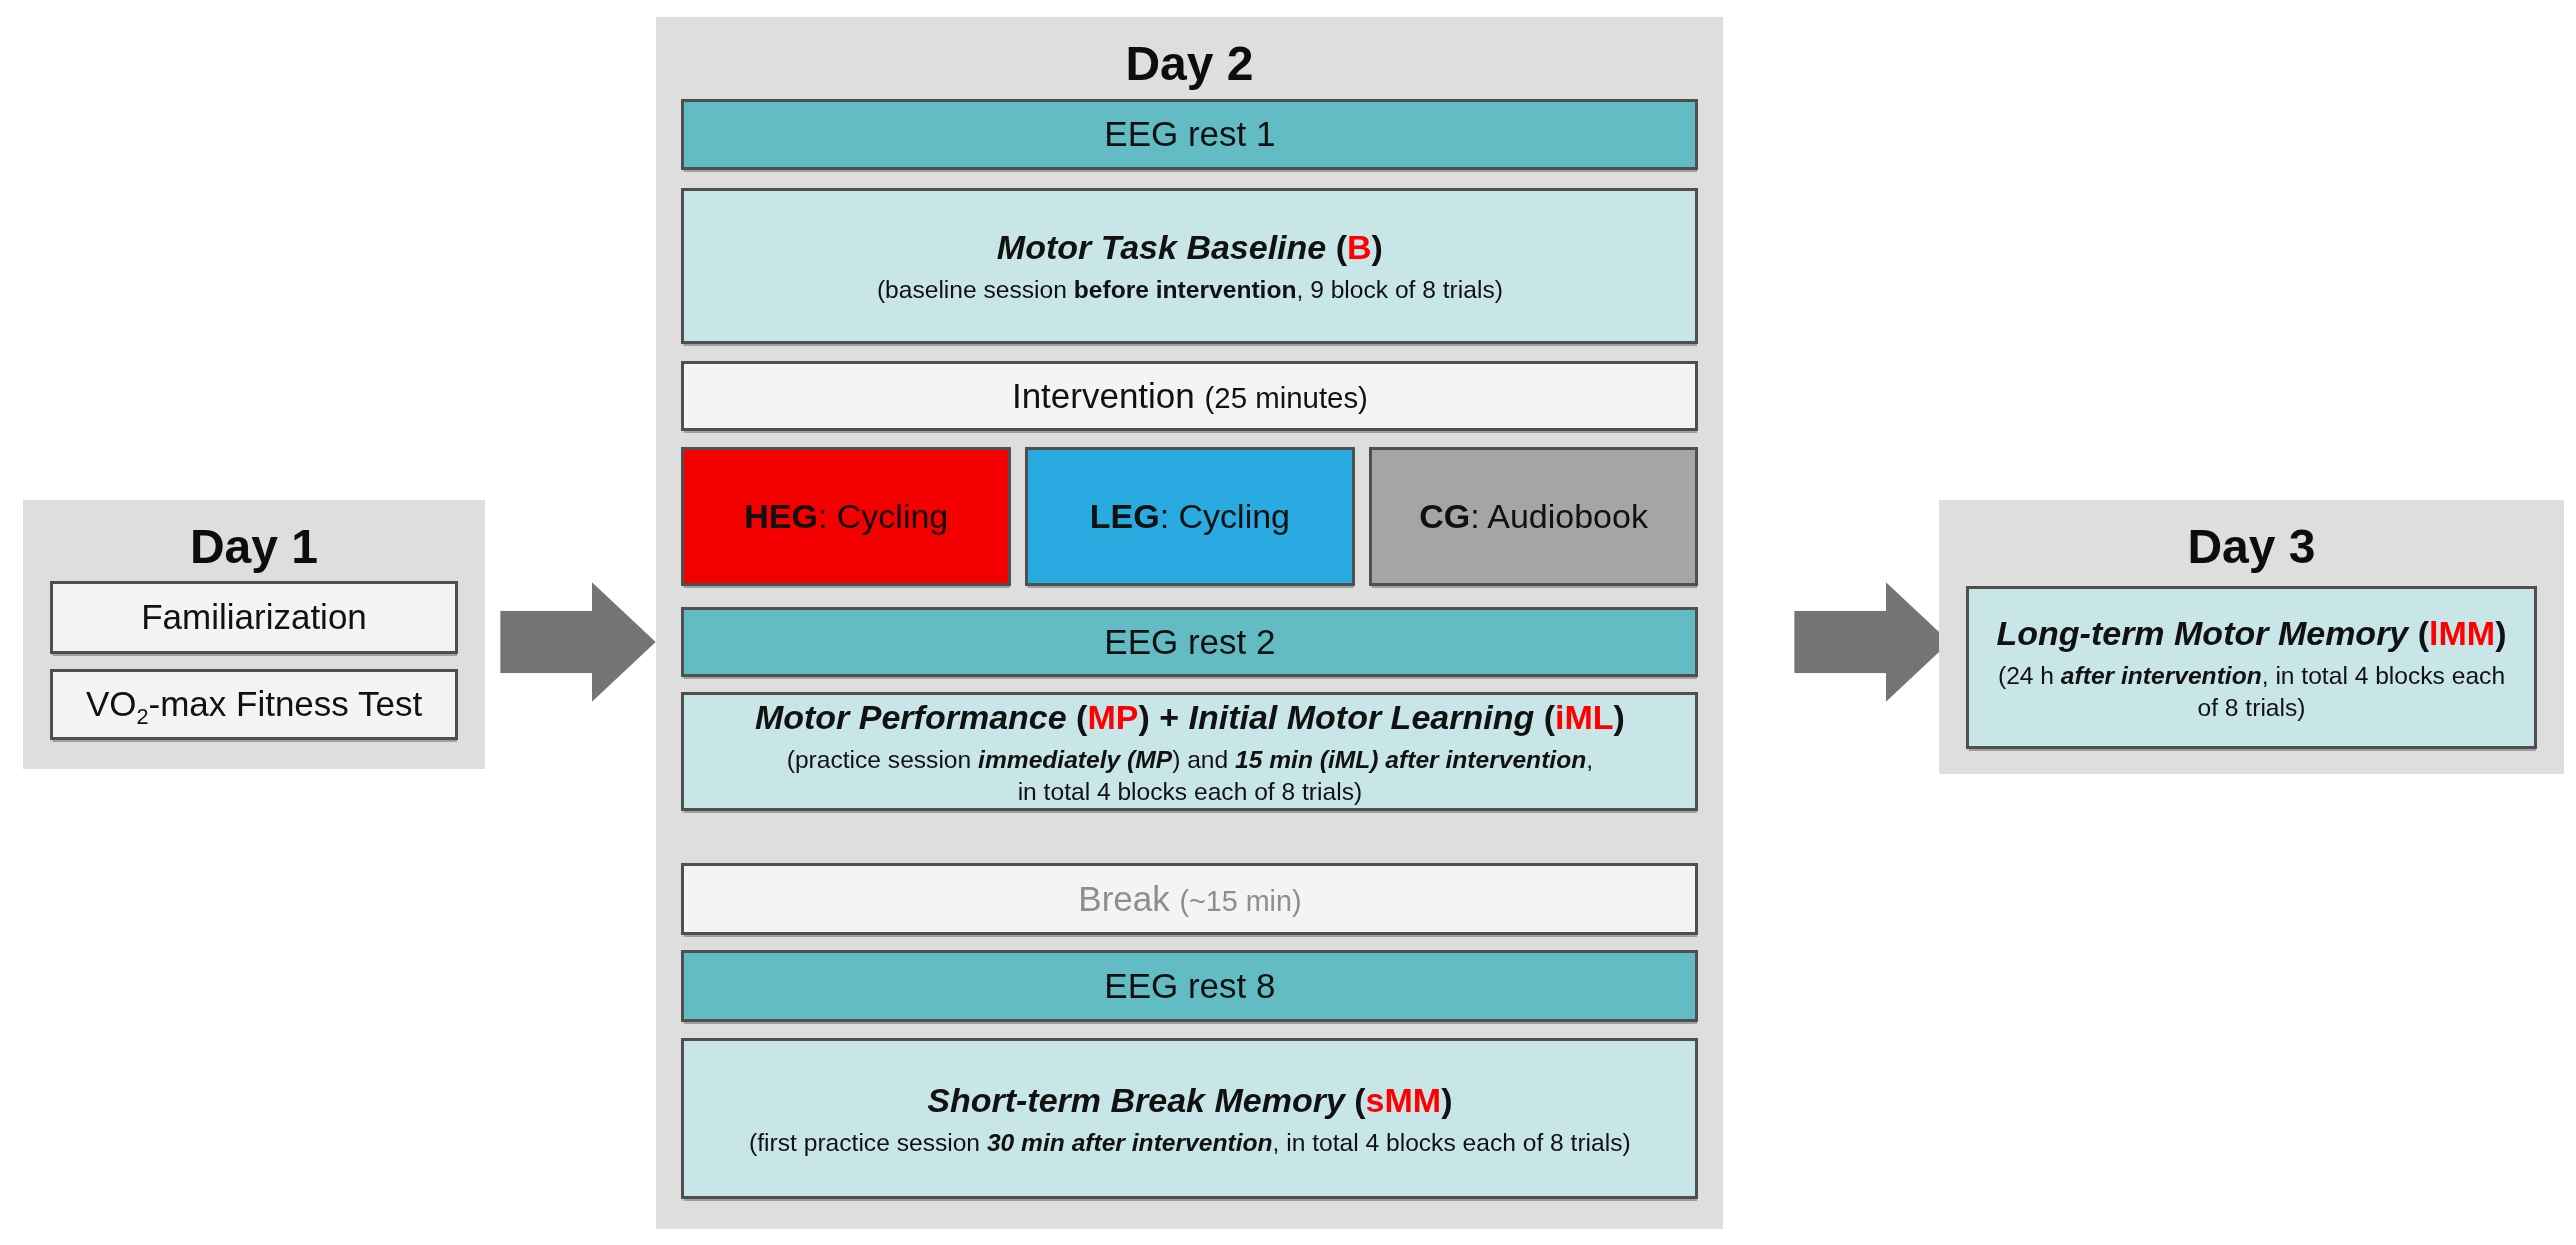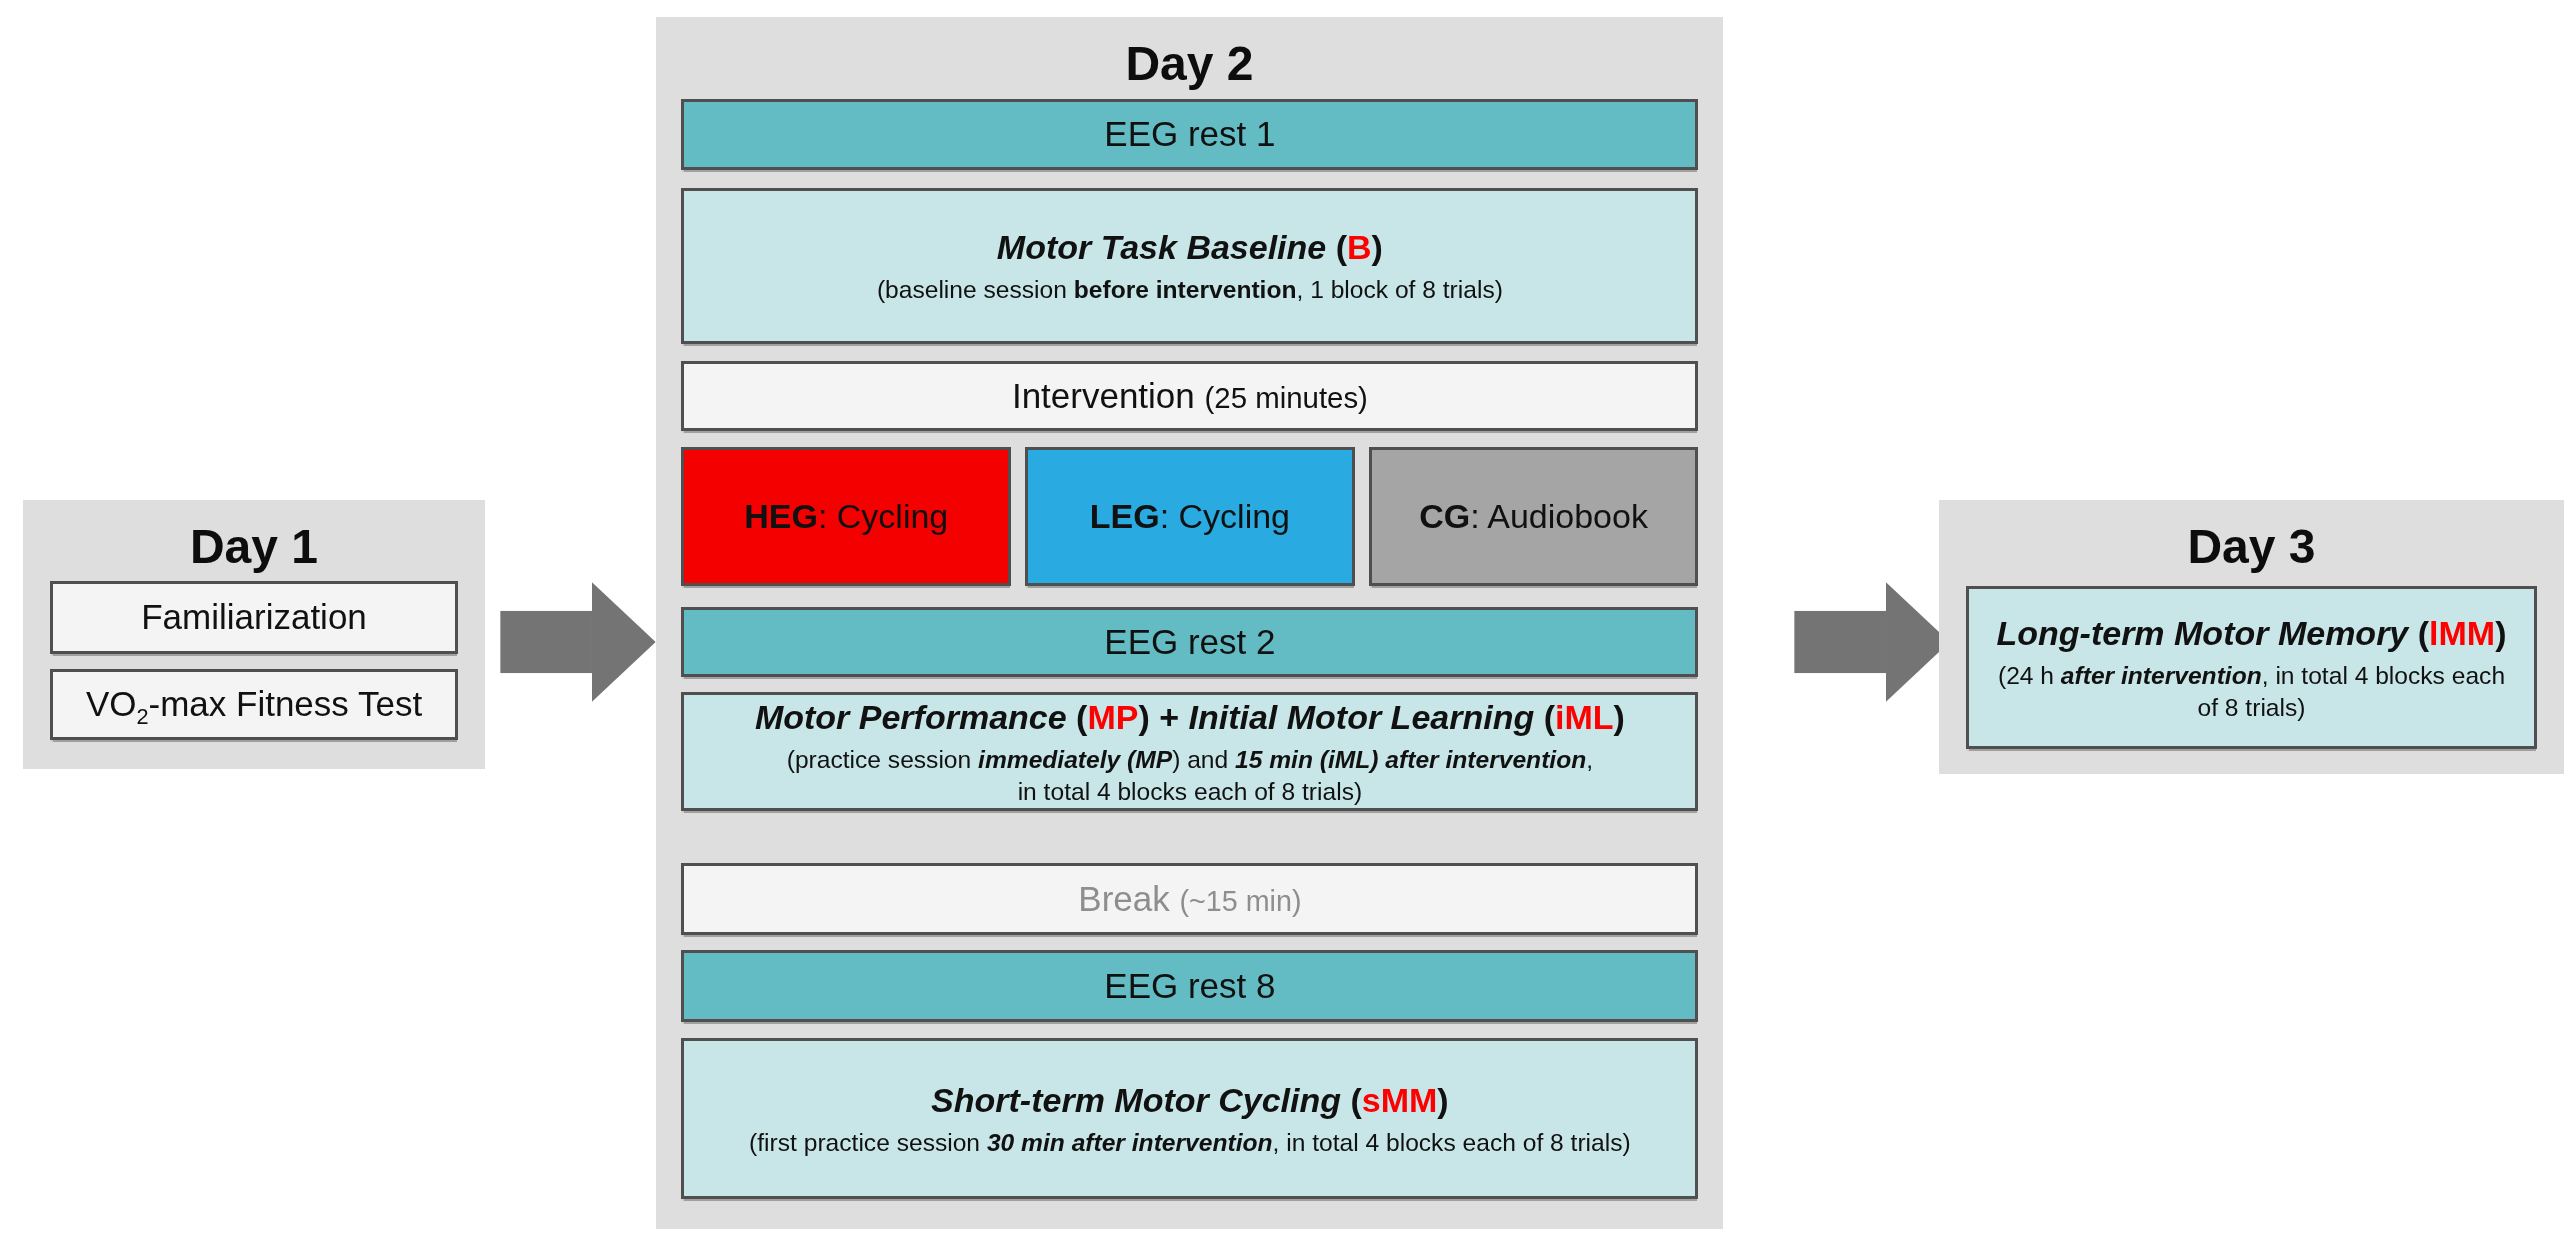--- a/index.html
+++ b/index.html
@@ -106,21 +106,21 @@
 
   <div class="panel" style="left:656px; top:17px; width:1067px; height:1212px;">
     <div class="panel-title" style="top:18.5px;">Day 2</div>
 
     <div class="box teal" style="left:25.4px; top:82px; width:1017px; height:71px;">
       <div class="line line-main"><span>EEG rest 1</span></div>
     </div>
 
     <div class="box pale" style="left:25.4px; top:171px; width:1017px; height:156px;">
       <div class="line line-title"><span class="seg-bi">Motor Task Baseline</span><span class="seg-b"> (</span><span class="seg-red">B</span><span class="seg-b">)</span></div>
-      <div class="line line-sub gap-sm"><span>(baseline session </span><span class="seg-b">before intervention</span><span>, 1 block of 8 trials)</span></div>
+      <div class="line line-sub gap-sm"><span>(baseline session </span><span class="seg-b">before intervention</span><span>, 9 block of 8 trials)</span></div>
     </div>
 
     <div class="box whitebg" style="left:25.4px; top:344px; width:1017px; height:70px;">
       <div class="line line-main"><span>Intervention </span><span class="seg-small">(25 minutes)</span></div>
     </div>
 
     <div class="row3" style="left:25.4px; top:430px; width:1017px; height:139px;">
       <div class="box redbg">
         <div class="line line-box3"><span class="seg-b">HEG</span><span>: Cycling</span></div>
       </div>
@@ -144,21 +144,21 @@
 
     <div class="box whitebg" style="left:25.4px; top:846px; width:1017px; height:72px;">
       <div class="line line-main"><span class="seg-gray">Break </span><span class="seg-graysmall">(~15 min)</span></div>
     </div>
 
     <div class="box teal" style="left:25.4px; top:933px; width:1017px; height:72px;">
       <div class="line line-main"><span>EEG rest 8</span></div>
     </div>
 
     <div class="box pale" style="left:25.4px; top:1021px; width:1017px; height:161px;">
-      <div class="line line-title"><span class="seg-bi">Short-term Motor Cycling</span><span class="seg-b"> (</span><span class="seg-red">sMM</span><span class="seg-b">)</span></div>
+      <div class="line line-title"><span class="seg-bi">Short-term Break Memory</span><span class="seg-b"> (</span><span class="seg-red">sMM</span><span class="seg-b">)</span></div>
       <div class="line line-sub gap-sm"><span>(first practice session </span><span class="seg-bi">30 min after intervention</span><span>, in total 4 blocks each of 8 trials)</span></div>
     </div>
   </div>
 
   <svg class="arrow-svg" style="left:1793px; top:576px;" width="158" height="132" viewBox="0 0 200 170">
     <rect x="0" y="45" width="118" height="80" fill="var(--arrow)"></rect>
     <polygon points="118,8 200,85 118,162" fill="var(--arrow)"></polygon>
   </svg>
 
   <div class="panel" style="left:1939px; top:500px; width:625px; height:274px;">

